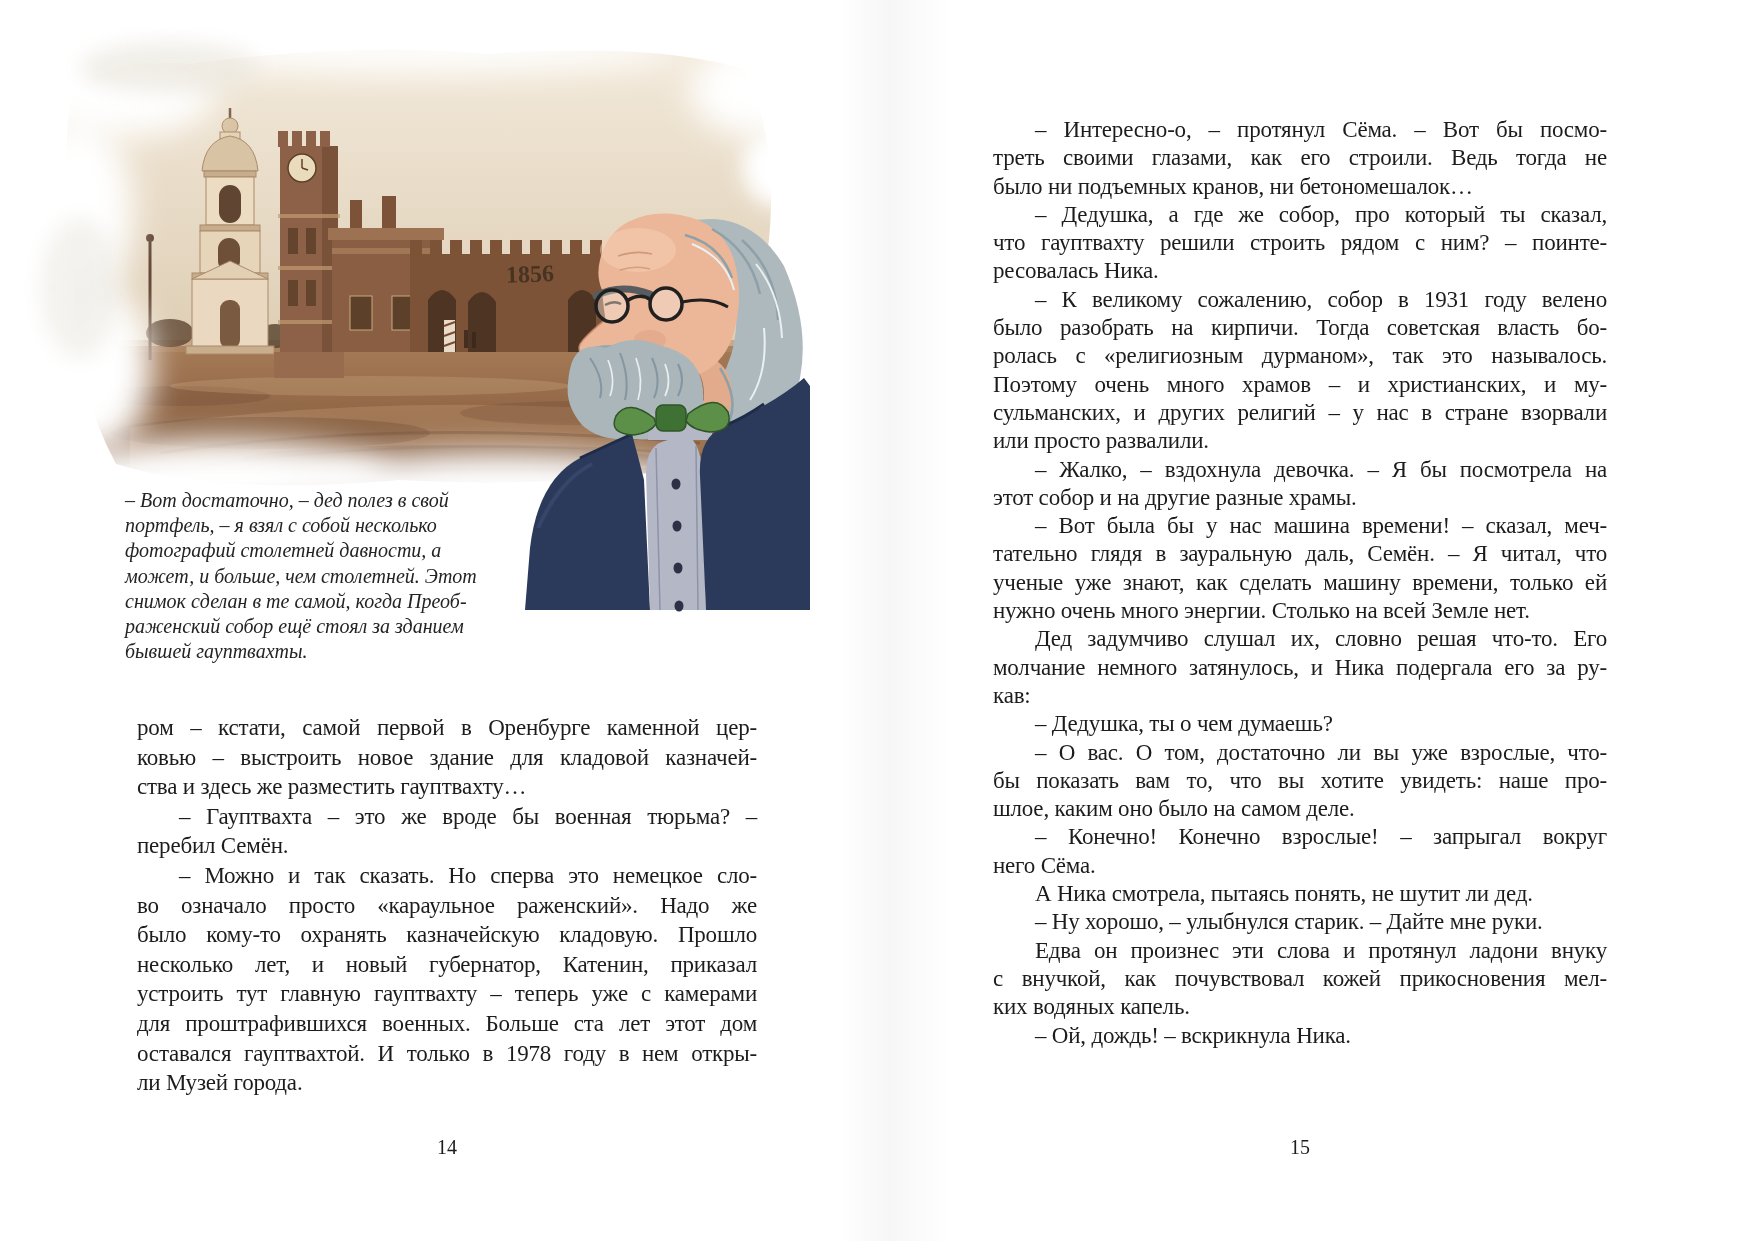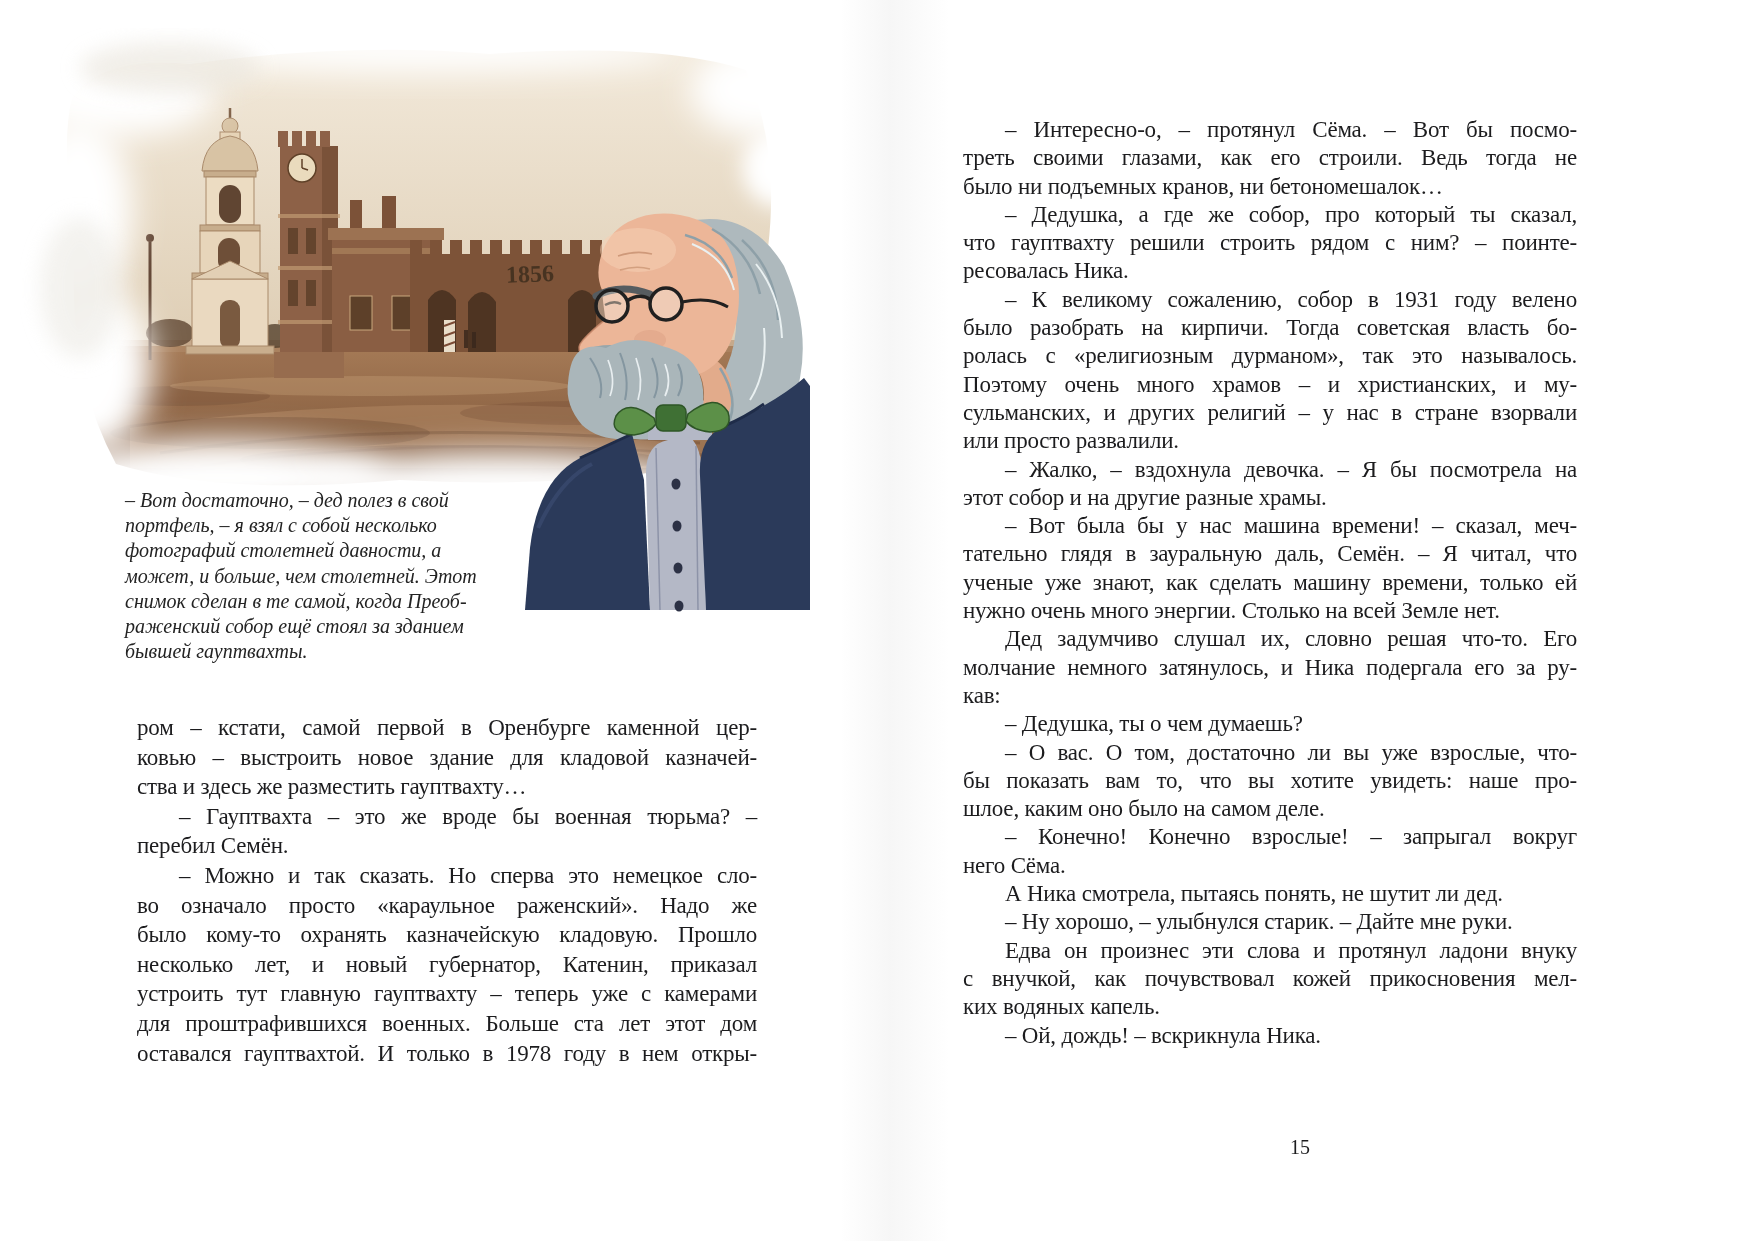--- a/index.html
+++ b/index.html
@@ -6,21 +6,21 @@
   .spread{position:relative;width:1749px;height:1241px;background:#ffffff;overflow:hidden;
           font-family:"Liberation Serif",serif;color:#1c1c1e;}
   .gutter{position:absolute;left:840px;top:0;width:110px;height:100%;pointer-events:none;
           background:linear-gradient(90deg,rgba(0,0,0,0) 0%,rgba(110,110,110,0.06) 45%,rgba(0,0,0,0) 100%);}
   .illustration{position:absolute;left:20px;top:28px;width:800px;height:600px;}
   .caption{position:absolute;left:125px;top:488px;width:400px;font-style:italic;
            font-size:20px;line-height:25.2px;color:#232323;}
   .cap-line{white-space:nowrap;}
   .body{position:absolute;font-size:23px;letter-spacing:-0.2px;}
   .body.left{left:137px;top:713px;width:620px;line-height:29.6px;}
-  .body.right{left:963px;top:116px;width:614px;line-height:28.3px;}
+  .body.right{left:993px;top:116px;width:614px;line-height:28.3px;}
   .para .line{text-align:left;}
   .para .line.j{text-align:justify;text-align-last:justify;}
   .para .line.ind{padding-left:42px;}
   .pagenum{position:absolute;top:1136px;font-size:20px;text-align:center;color:#1c1c1e;}
   .pagenum.left-num{left:137px;width:620px;}
   .pagenum.right-num{left:993px;width:614px;}
 </style>
 </head>
 <body>
 
@@ -261,20 +261,21 @@
         <div class="line">перебил Семён.</div>
       </div>
       <div class="para">
         <div class="line j ind">– Можно и так сказать. Но сперва это немецкое сло-</div>
         <div class="line j">во означало просто «караульное раженский». Надо же</div>
         <div class="line j">было кому-то охранять казначейскую кладовую. Прошло</div>
         <div class="line j">несколько лет, и новый губернатор, Катенин, приказал</div>
         <div class="line j">устроить тут главную гауптвахту – теперь уже с камерами</div>
         <div class="line j">для проштрафившихся военных. Больше ста лет этот дом</div>
         <div class="line j">оставался гауптвахтой. И только в 1978 году в нем откры-</div>
+        <div class="line">ли Музей города.</div>
       </div>
     </div>
   <div class="body right">
       <div class="para">
         <div class="line j ind">– Интересно-о, – протянул Сёма. – Вот бы посмо-</div>
         <div class="line j">треть своими глазами, как его строили. Ведь тогда не</div>
         <div class="line">было ни подъемных кранов, ни бетономешалок…</div>
       </div>
       <div class="para">
         <div class="line j ind">– Дедушка, а где же собор, про который ты сказал,</div>
@@ -325,15 +326,16 @@
       <div class="para">
         <div class="line j ind">Едва он произнес эти слова и протянул ладони внуку</div>
         <div class="line j">с внучкой, как почувствовал кожей прикосновения мел-</div>
         <div class="line">ких водяных капель.</div>
       </div>
       <div class="para">
         <div class="line ind">– Ой, дождь! – вскрикнула Ника.</div>
       </div>
     </div>
 
+  <div class="pagenum left-num">14</div>
   <div class="pagenum right-num">15</div>
 
 </div>
 
 </body></html>

